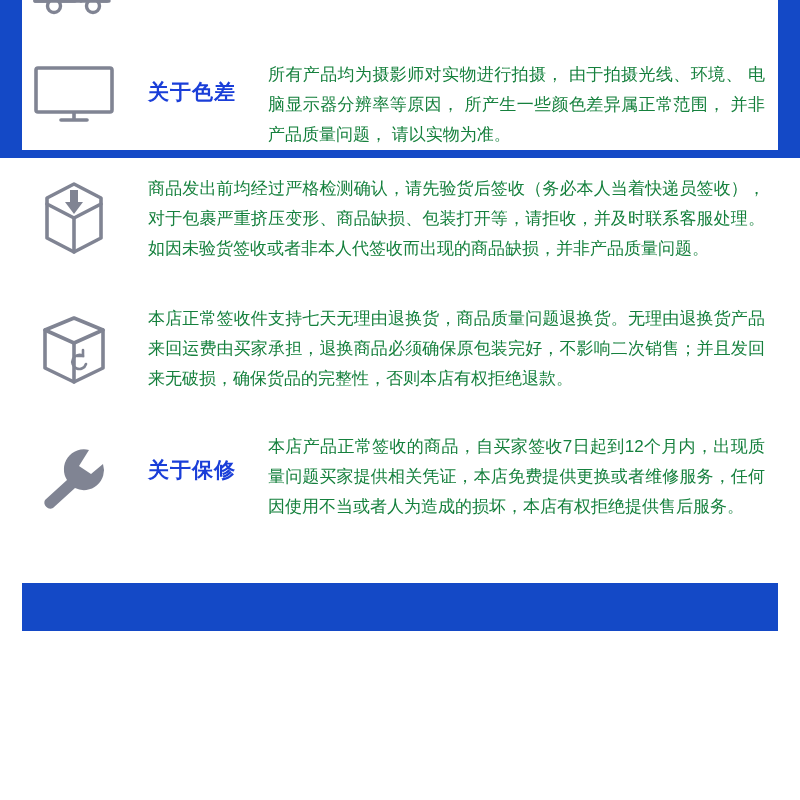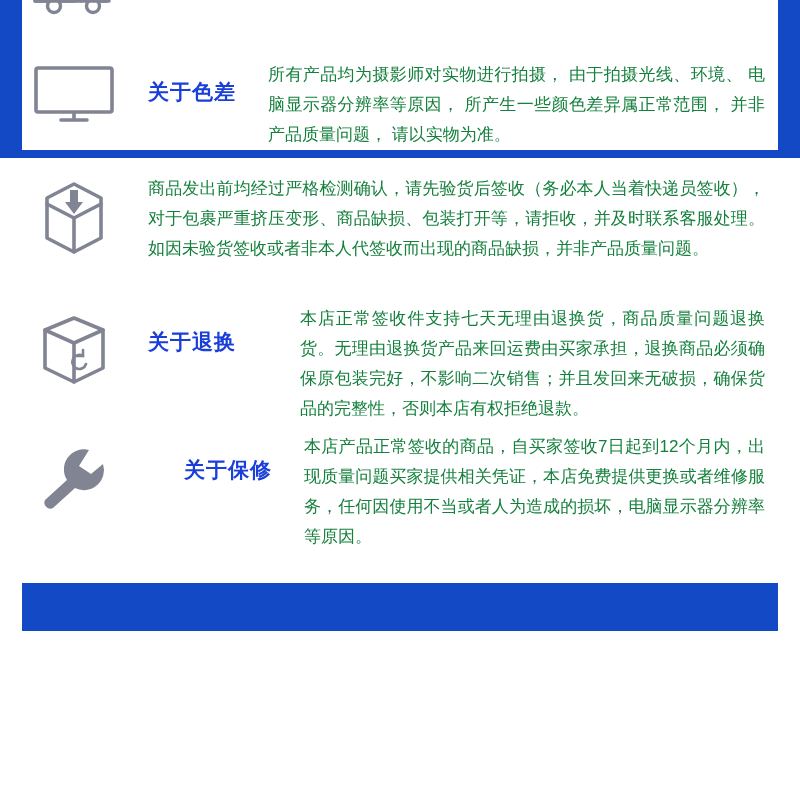--- a/index.html
+++ b/index.html
@@ -100,25 +100,25 @@
   .row-color .text-cell { padding-top: 8px; }
 
   .row-sign { position: absolute; left: 0; top: 168px; }
   .row-sign .icon-cell { height: 95px; padding-top: 2px; }
   .row-sign .label-cell { padding-top: 50px; }
   .row-sign .text-cell { padding-top: 6px; }
 
   .row-return { position: absolute; left: 0; top: 300px; }
   .row-return .icon-cell { height: 95px; padding-top: 4px; }
   .row-return .label-cell { padding-top: 28px; }
-  .row-return .text-cell { padding-top: 4px; margin-left: 32px; }
+  .row-return .text-cell { padding-top: 4px; }
 
   .row-warranty { position: absolute; left: 0; top: 428px; }
   .row-warranty .icon-cell { height: 95px; padding-top: 4px; }
-  .row-warranty .label-cell { padding-top: 28px; margin-left: 36px; }
+  .row-warranty .label-cell { padding-top: 28px; }
   .row-warranty .text-cell { padding-top: 4px; }
 
   
   .bottom-bar {
     position: absolute;
     left: 22px;
     top: 583px;
     width: 756px;
     height: 48px;
     background: #1449c6;
@@ -198,33 +198,32 @@
               <path d="M14 20 L43 33 L72 20"></path>
               <path d="M43 33 V72"></path>
             </g>
             <g fill="none" stroke="#808493" stroke-width="2.6" stroke-linecap="round">
               <path d="M52 46 a7 7 0 1 0 3 8"></path>
               <path d="M52 40 v6 h-6"></path>
             </g>
           </svg>
         </span>
       </div>
-      <div class="label-cell">关于退换</div>
       <div class="text-cell">本店正常签收件支持七天无理由退换货，商品质量问题退换货。无理由退换货产品来回运费由买家承担，退换商品必须确保原包装完好，不影响二次销售；并且发回来无破损，确保货品的完整性，否则本店有权拒绝退款。</div>
     </div>
 
     <div class="row row-warranty">
       <div class="icon-cell">
         <span>
           <svg width="86" height="72" viewBox="0 0 86 72">
             <path d="M58 8 a20 20 0 0 0 -22 30 L14 58 a6 6 0 0 0 8 8 L44 46 a20 20 0 0 0 28 -24 L60 32 L48 24 Z" fill="#808493"></path>
           </svg>
         </span>
       </div>
       <div class="label-cell">关于保修</div>
-      <div class="text-cell">本店产品正常签收的商品，自买家签收7日起到12个月内，出现质量问题买家提供相关凭证，本店免费提供更换或者维修服务，任何因使用不当或者人为造成的损坏，电脑显示器分辨率等原因。</div>
+      <div class="text-cell">本店产品正常签收的商品，自买家签收7日起到12个月内，出现质量问题买家提供相关凭证，本店免费提供更换或者维修服务，任何因使用不当或者人为造成的损坏，本店有权拒绝提供售后服务。</div>
     </div>
 
   </div>
 
   <div class="bottom-bar"></div>
 
 </div>
 
 </body></html>

